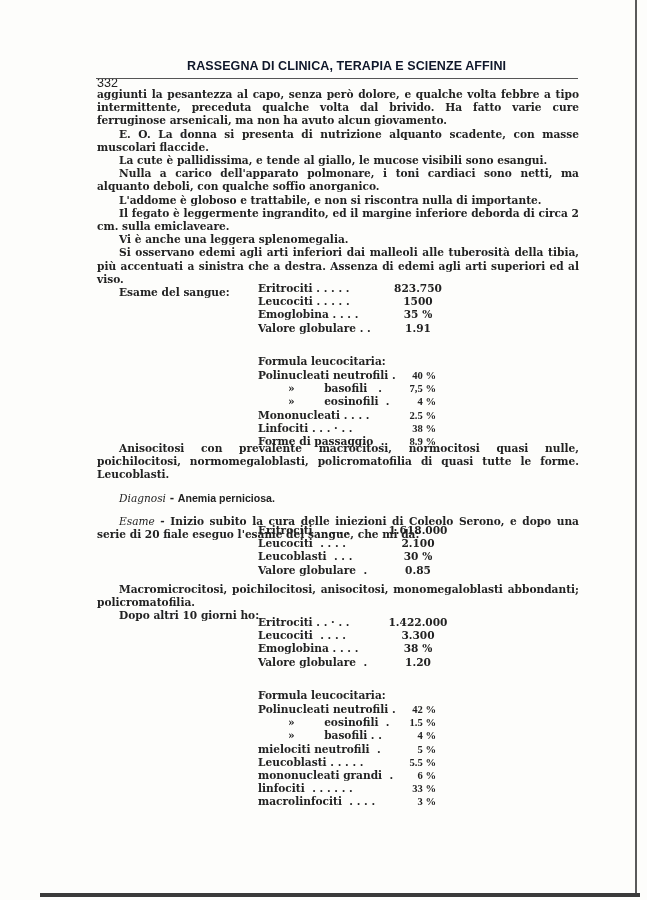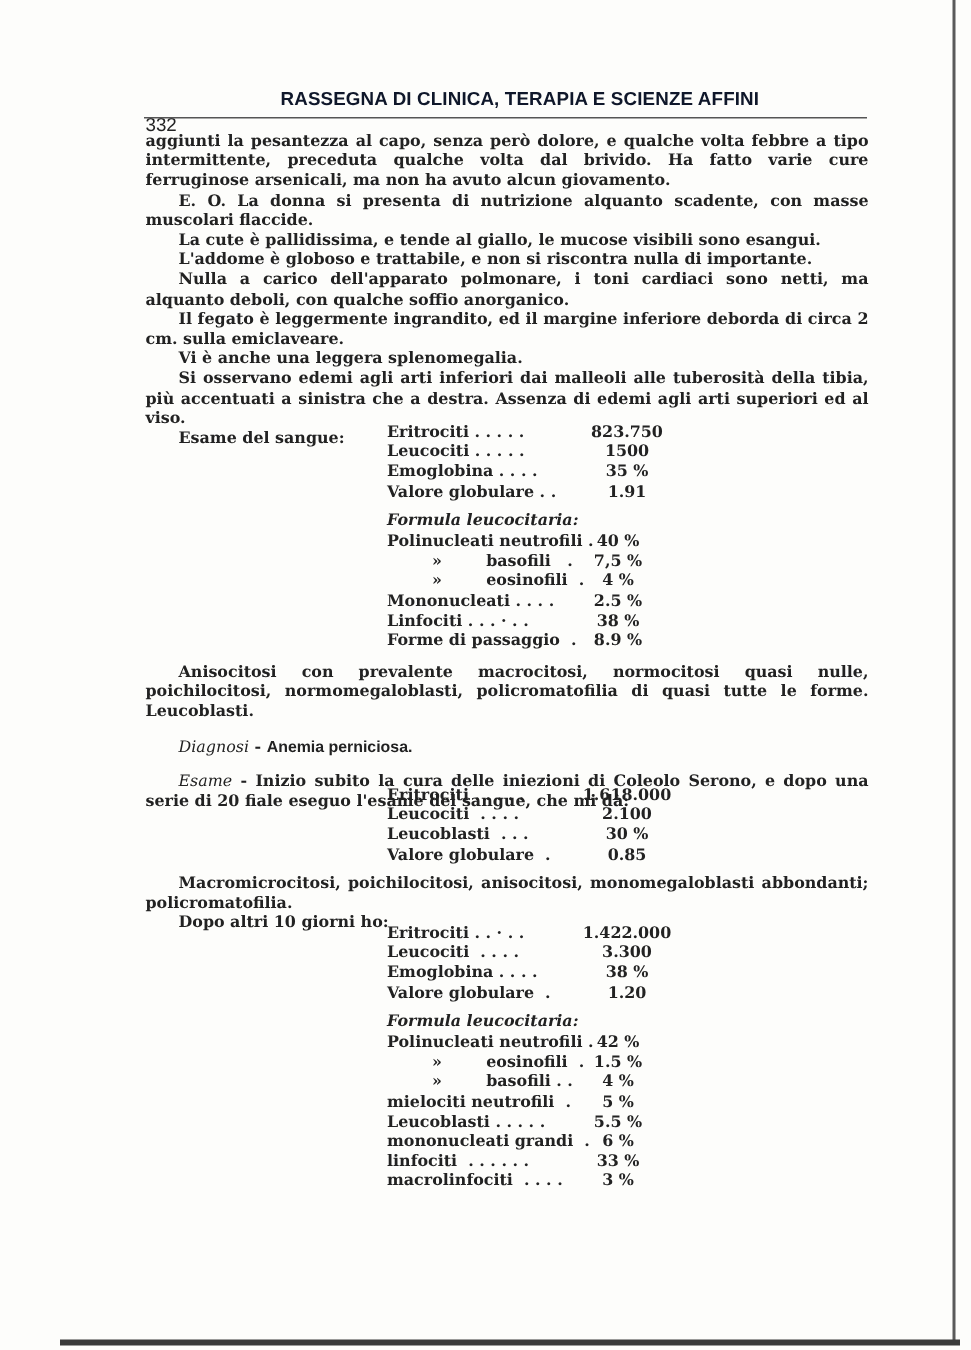--- a/index.html
+++ b/index.html
@@ -34,42 +34,42 @@
     font-size:10.6px; line-height:13.2px; font-weight:bold; color:#222;
   }
   .p { margin:0; text-align:justify; }
   .p.indent { text-indent:22px; }
   .table {
     position:absolute; left:258px; font-size:10.6px; line-height:13.2px; font-weight:bold; color:#222;
   }
   .row { display:flex; white-space:pre; }
   .row .lbl { width:130px; }
   .row .val { width:60px; text-align:center; }
-  .row .val.right { text-align:center; width:48px; }
-  .formula-title { font-style:italic; margin-top:6px; margin-bottom:1px; }
+  .row .val.right { text-align:right; width:48px;font-family:Liberation Serif, serif; }
+  .formula-title { margin-top:20px; margin-bottom:1px; }
   .sub { padding-left:30px; }
   .italic { font-style:italic; font-weight:normal; }
   .sans { font-family:"Liberation Sans", sans-serif; }
 </style>
 </head>
 <body>
 
 <div class="right-edge"></div>
 <div class="bottom-edge"></div>
 
 <div class="page-num">332</div>
 <div class="running-head">RASSEGNA DI CLINICA, TERAPIA E SCIENZE AFFINI</div>
 <div class="head-rule"></div>
 
 <div class="body-text">
   <p class="p">aggiunti la pesantezza al capo, senza però dolore, e qualche volta febbre a tipo intermittente, preceduta qualche volta dal brivido. Ha fatto varie cure ferruginose arsenicali, ma non ha avuto alcun giovamento.</p>
   <p class="p indent">E. O. La donna si presenta di nutrizione alquanto scadente, con masse muscolari flaccide.</p>
   <p class="p indent">La cute è pallidissima, e tende al giallo, le mucose visibili sono esangui.</p>
+  <p class="p indent">Nulla a carico dell'apparato polmonare, i toni cardiaci sono netti, ma alquanto deboli, con qualche soffio anorganico.</p>
   <p class="p indent">L'addome è globoso e trattabile, e non si riscontra nulla di importante.</p>
-  <p class="p indent">Nulla a carico dell'apparato polmonare, i toni cardiaci sono netti, ma alquanto deboli, con qualche soffio anorganico.</p>
   <p class="p indent">Il fegato è leggermente ingrandito, ed il margine inferiore deborda di circa 2 cm. sulla emiclaveare.</p>
   <p class="p indent">Vi è anche una leggera splenomegalia.</p>
   <p class="p indent">Si osservano edemi agli arti inferiori dai malleoli alle tuberosità della tibia, più accentuati a sinistra che a destra. Assenza di edemi agli arti superiori ed al viso.</p>
   <p class="p indent">Esame del sangue:</p>
 </div>
 
 <div class="table" style="top:282px;">
   <div class="row"><span class="lbl">Eritrociti . . . . .</span><span class="val">823.750</span></div>
   <div class="row"><span class="lbl">Leucociti . . . . .</span><span class="val">1500</span></div>
   <div class="row"><span class="lbl">Emoglobina . . . .</span><span class="val">35 %</span></div>

